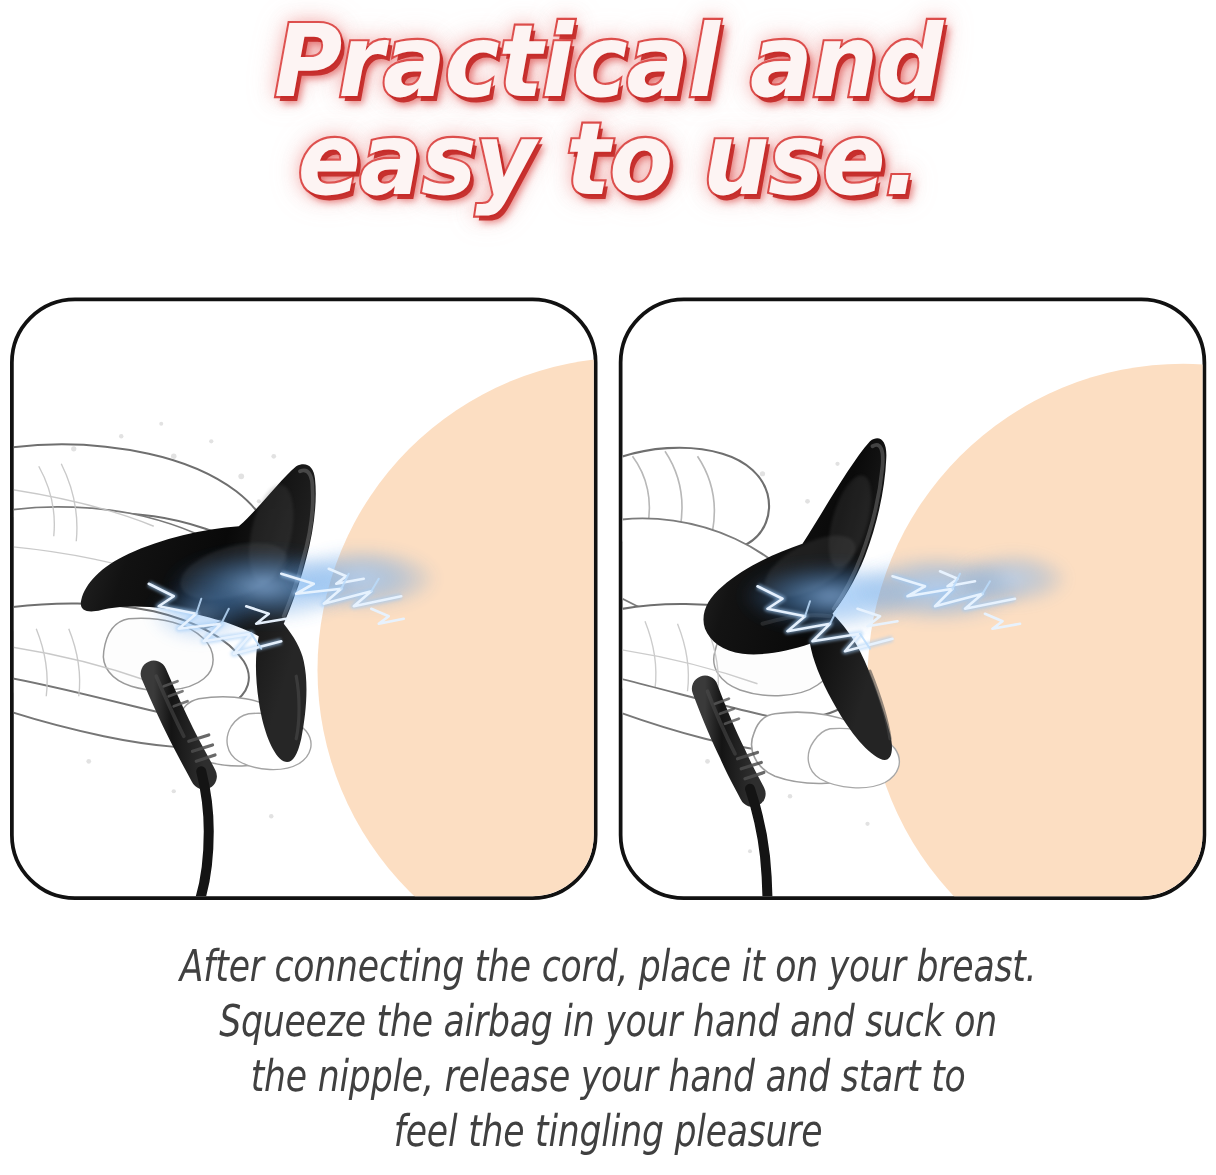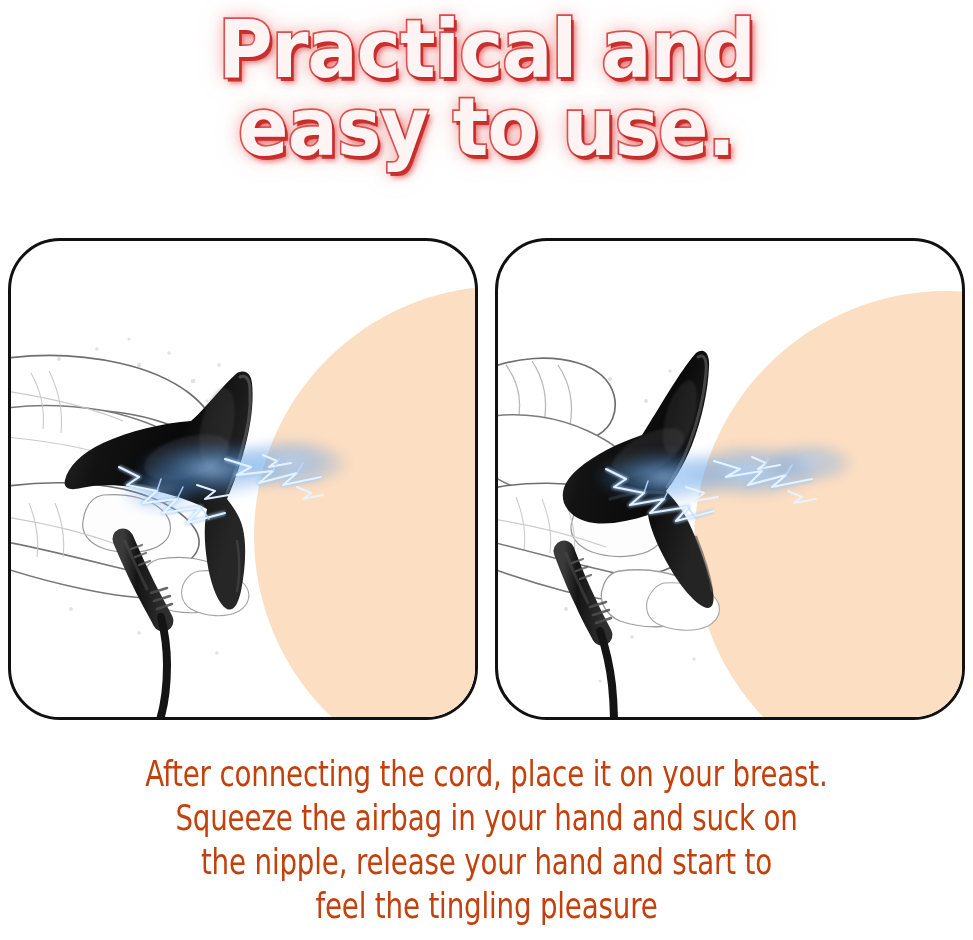--- a/index.html
+++ b/index.html
@@ -11,20 +11,21 @@
     background: #ffffff;
     font-family: "Liberation Sans", sans-serif;
     overflow: hidden;
   }
 
   .infographic {
     position: relative;
     width: 973px;
     height: 940px;
     background: #ffffff;
+    font-style: italic;
   }
 
   
   .headline {
     position: absolute;
     left: 0;
     top: 8px;
     width: 973px;
     text-align: center;
     user-select: none;
@@ -87,21 +88,21 @@
 
   .art { position: absolute; left: 0; top: 0; width: 470px; height: 482px; }
 
   
   .caption {
     position: absolute;
     left: 0;
     top: 752px;
     width: 973px;
     text-align: center;
-    color: #c2410c;
+    color: #404040;
     font-family: "DejaVu Sans Condensed", "Liberation Sans Narrow", "Liberation Sans", sans-serif;
     font-size: 35px;
     line-height: 44px;
     font-weight: 400;
     letter-spacing: -0.2px;
     user-select: none;
   }
   .caption-line { display: block; transform: scaleX(0.88); }
 </style>
 </head>

